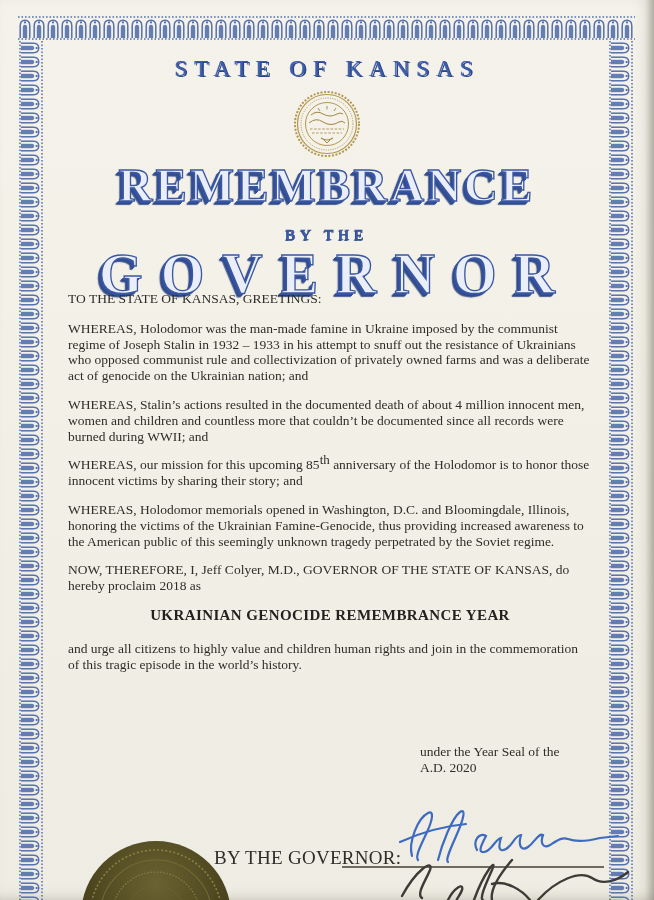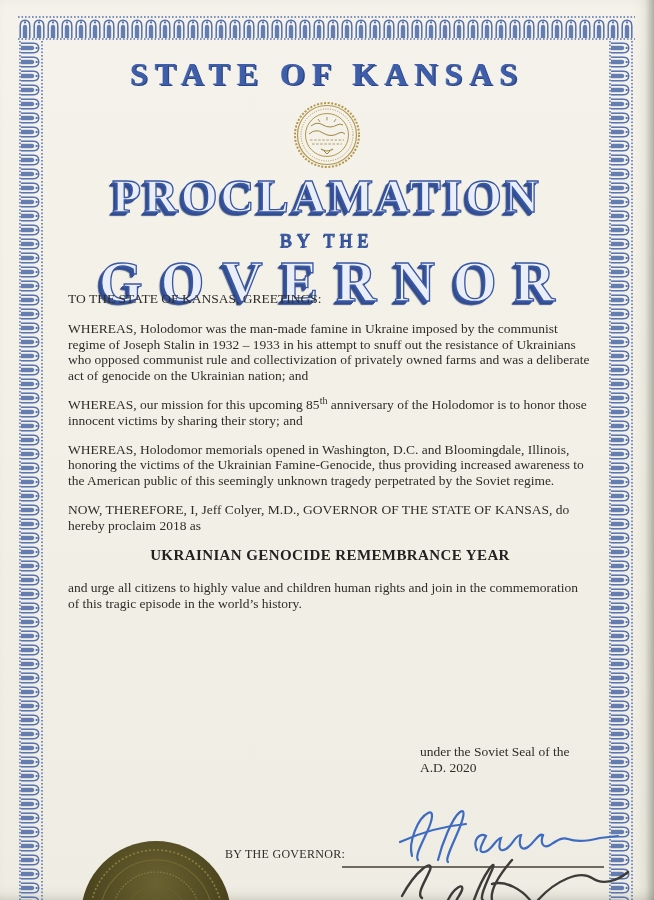--- a/index.html
+++ b/index.html
@@ -8,47 +8,47 @@
     background:linear-gradient(180deg,#f4f2ea 0%,#f2f0e6 55%,#efede3 100%);
     font-family:"Liberation Serif", serif;color:#2f2d29;
     box-shadow:inset -14px 0 18px -12px rgba(80,75,60,.35), inset 0 -10px 14px -10px rgba(80,75,60,.25);
   }
   .border-strip{position:absolute;}
   .scan-edge{position:absolute;top:0;right:0;width:9px;height:100%;
     background:linear-gradient(90deg,rgba(0,0,0,0),rgba(70,65,52,.22));}
   
   .header{position:absolute;left:46px;top:56px;width:562px;text-align:center;}
   .state-title{
-    font-size:32px;font-weight:700;letter-spacing:7px;color:#3f5ea9;
+    font-size:23px;font-weight:400;letter-spacing:7px;color:#3f5ea9;
     text-shadow:1.4px 1.4px 0 #2c4685, -0.5px -0.5px 0 #8ea2cf;
   }
   .gold-seal-wrap{margin:6px auto 0;width:72px;height:72px;}
   .big-title{
     font-weight:700;color:#e9eef8;line-height:1;
     -webkit-text-stroke:1.3px #3a57a2;
     text-shadow:-2px 2px 0 #35529c,-3px 3px 0 #2e4a8e,-4px 4px 1px rgba(40,64,125,.85);
   }
   .title1{font-size:47px;letter-spacing:3px;margin-top:2px;}
-  .title2{font-size:18px;letter-spacing:5px;margin-top:11px;
+  .title2{font-size:15px;letter-spacing:5px;margin-top:18px;
     color:#3f5ea9;-webkit-text-stroke:0.6px #34519b;
     text-shadow:-1px 1px 0 #2e4a8e;}
   .title3{font-size:56px;letter-spacing:18px;margin-top:2px;text-indent:18px;}
   
   .body-text{position:absolute;left:68px;top:291px;width:524px;
     font-size:13.5px;line-height:15.8px;}
   .body-text p{margin:0 0 13px;}
   .salutation{margin-bottom:14px !important;}
-  sup{font-size:10px;line-height:0;}
+  sup{font-size:13px;line-height:0;}
   .headline{font-size:15px;font-weight:700;text-align:center;
     letter-spacing:0.4px;margin:14px 0 17px;color:#242220;}
   
   .done-block{position:absolute;left:380px;top:744px;font-size:13.5px;line-height:15.8px;}
   .done-block .indent{padding-left:40px;}
   
-  .by-governor{position:absolute;left:225px;top:847px;font-size:12px;letter-spacing:0.3px;}
+  .by-governor{position:absolute;left:214px;top:847px;font-size:19px;letter-spacing:0.3px;}
   .sig-line{position:absolute;left:342px;top:866px;width:262px;height:1.5px;background:#6f6a60;}
   .sig-blue{position:absolute;left:382px;top:806px;}
   .sig-dark{position:absolute;left:388px;top:856px;}
   .foil-seal{position:absolute;left:78px;top:838px;}
 </style>
 </head>
 <body>
 
 <div class="page">
 
@@ -93,37 +93,38 @@
         <circle cx="36" cy="36" r="21.5" fill="none" stroke="#b2974d" stroke-width="1"></circle>
         <path d="M20,27 q6,-5 12,-1 q7,4 14,0 q3,-2 6,0" fill="none" stroke="#a08743" stroke-width="1"></path>
         <path d="M18,35 q7,-6 14,-1 q8,5 16,0 q3,-2 6,1" fill="none" stroke="#a08743" stroke-width="1"></path>
         <path d="M19,41 h34 M21,45 h30" stroke="#a08743" stroke-width="0.8" stroke-dasharray="2.5 1.6"></path>
         <path d="M30,50 q6,4 12,0" fill="none" stroke="#a08743" stroke-width="1.1"></path>
         <path d="M33,52 l3,3 l3,-3" fill="none" stroke="#a08743" stroke-width="1"></path>
         <path d="M27,20 l2,3 M36,18 v3.4 M45,20 l-2,3" stroke="#a08743" stroke-width="0.9"></path>
       </svg>
     </div>
 
-    <div class="big-title title1">PROCLAMATION</div>
+    <div class="big-title title1">REMEMBRANCE</div>
     <div class="title2">BY THE</div>
     <div class="big-title title3">GOVERNOR</div>
   </div>
 
   <div class="body-text">
     <p class="salutation">TO THE STATE OF KANSAS, GREETINGS:</p>
     <p><span>WHEREAS, Holodomor was the man-made famine in Ukraine imposed by the communist regime of Joseph Stalin in 1932 – 1933 in his attempt to snuff out the resistance of Ukrainians who opposed communist rule and collectivization of privately owned farms and was a deliberate act of genocide on the Ukrainian nation; and</span></p>
+    <p><span>WHEREAS, Stalin’s actions resulted in the documented death of about 4 million innocent men, women and children and countless more that couldn’t be documented since all records were burned during WWII; and</span></p>
     <p><span>WHEREAS, our mission for this upcoming 85</span><sup>th</sup><span> anniversary of the Holodomor is to honor those innocent victims by sharing their story; and</span></p>
     <p><span>WHEREAS, Holodomor memorials opened in Washington, D.C. and Bloomingdale, Illinois, honoring the victims of the Ukrainian Famine-Genocide, thus providing increased awareness to the American public of this seemingly unknown tragedy perpetrated by the Soviet regime.</span></p>
     <p><span>NOW, THEREFORE, I, Jeff Colyer, M.D., GOVERNOR OF THE STATE OF KANSAS, do hereby proclaim 2018 as</span></p>
     <div class="headline">UKRAINIAN GENOCIDE REMEMBRANCE YEAR</div>
     <p>and urge all citizens to highly value and children human rights and join in the commemoration of this tragic episode in the world’s history.</p>
   </div>
 
   <div class="done-block">
-    <div class="indent">under the Soviet Seal of the</div>
+    <div class="indent">under the Year Seal of the</div>
     <div class="indent">A.D. 2020</div>
   </div>
 
   <div class="by-governor">BY THE GOVERNOR:</div>
   <div class="sig-line"></div>
 
   <svg class="sig-blue" width="240" height="62" viewBox="0 0 240 62">
     <g fill="none" stroke="#3e6bc2" stroke-width="2.2" stroke-linecap="round">
       <path d="M30,50 C26,36 36,12 46,7 C52,4 51,13 45,26 C39,39 33,50 36,54"></path>
       <path d="M56,54 C60,38 70,12 78,6 C84,2 82,12 75,28 C69,42 63,54 66,56"></path>

